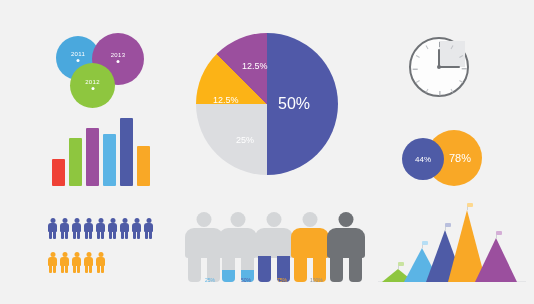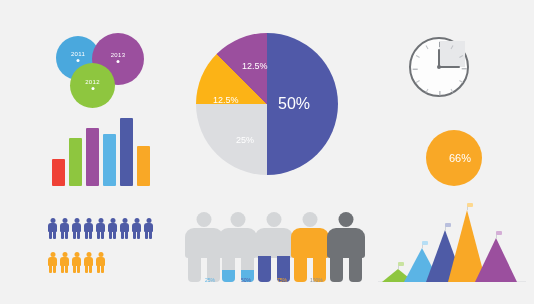--- a/index.html
+++ b/index.html
@@ -143,21 +143,24 @@
     <div class="tick" style="transform:rotate(300deg);"></div>
     <div class="tick" style="transform:rotate(330deg);"></div>
 
     <div class="hand" style="left:50%;top:10px;width:2px;height:18px;transform:translateX(-50%);"></div>
     <div class="hand" style="left:50%;top:50%;width:21px;height:2px;transform:translateY(-50%);"></div>
     <div class="pivot"></div>
   </div>
 
   <div class="abs" style="left:398px;top:130px;width:96px;height:60px;">
     <div class="pcircle" style="left:28px;top:0;width:56px;height:56px;background:#f9a826;font-size:11px;">
-      <span style="margin-left:12px;">66%</span>
+      <span style="margin-left:12px;">78%</span>
+    </div>
+    <div class="pcircle" style="left:4px;top:8px;width:42px;height:42px;background:#4e5ba6;font-size:8px;">
+      <span>44%</span>
     </div>
   </div>
 
   <div class="prow" style="left:48px;top:218px;">
     <div class="person-sm">
         <span class="head" style="background:#4e5ba6;"></span>
         <span class="body" style="background:#4e5ba6;"></span>
         <span class="lleg" style="background:#4e5ba6;"></span>
         <span class="rleg" style="background:#4e5ba6;"></span>
       </div>

